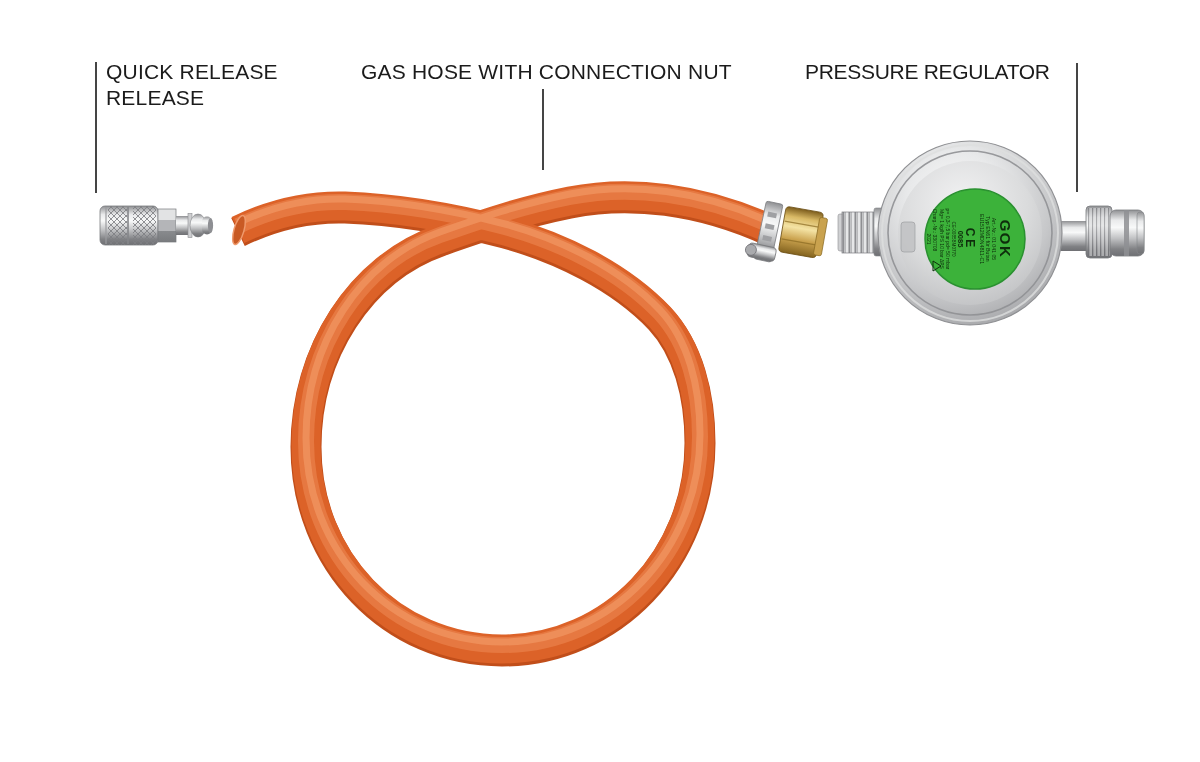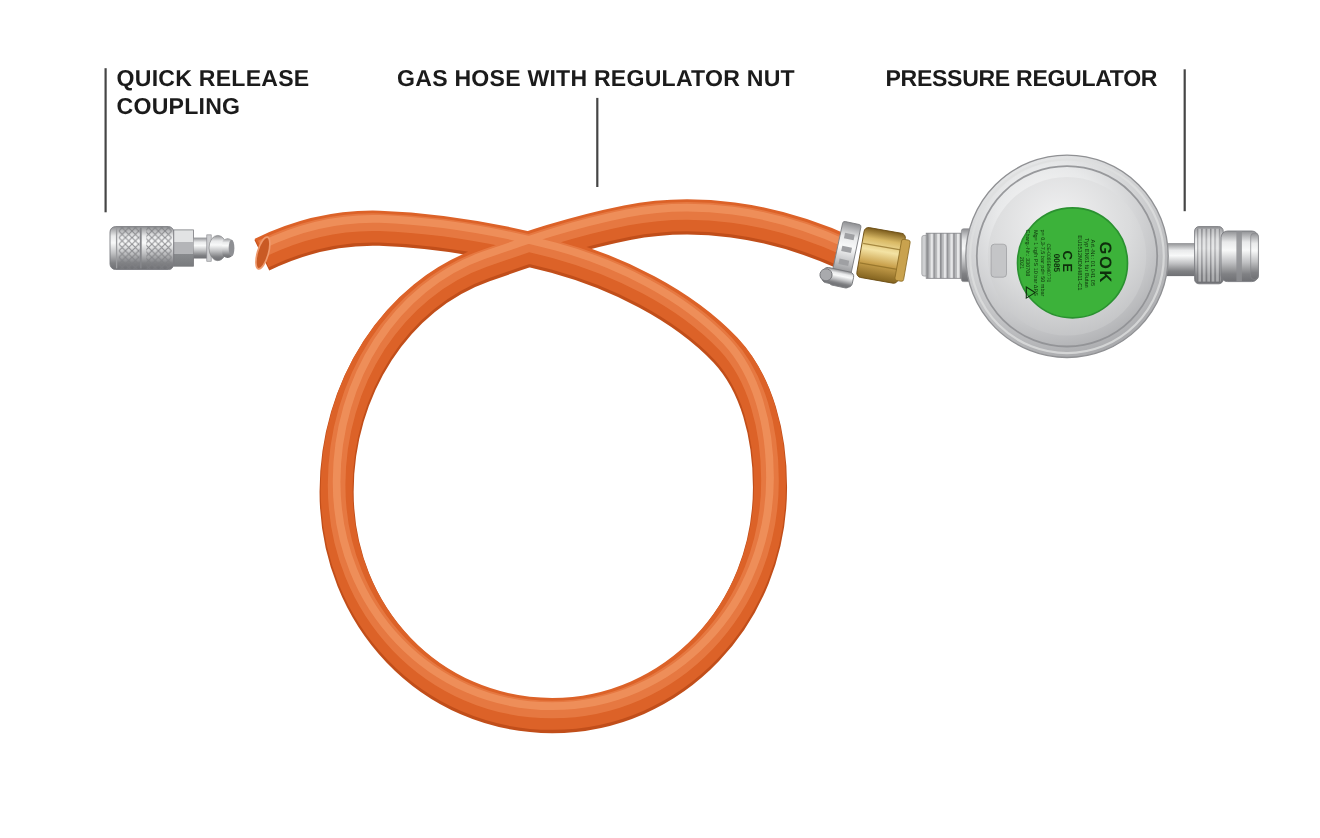--- a/index.html
+++ b/index.html
@@ -1,35 +1,35 @@
 <!DOCTYPE html>
 <html><head>
 <meta charset="utf-8">
 <style>
   html,body{margin:0;padding:0;background:#ffffff;}
   .canvas{
     position:relative;width:1200px;height:762px;background:#ffffff;
     font-family:"Liberation Sans",sans-serif;overflow:hidden;
   }
   .part-label{
-    position:absolute;font-weight:bold;font-size:21px;line-height:26px;
+    position:absolute;font-weight:normal;font-size:21px;line-height:26px;
     color:#1b1b1b;letter-spacing:.2px;white-space:nowrap;
   }
   .artwork{position:absolute;left:0;top:0;width:1200px;height:762px;}
 </style>
 </head>
 <body>
 
 <div class="canvas">
 
   <div class="part-label" style="left:106px;top:59px;">
     <div>QUICK RELEASE</div>
-    <div>COUPLING</div>
+    <div>RELEASE</div>
   </div>
-  <div class="part-label" style="left:361px;top:59px;">GAS HOSE WITH REGULATOR NUT</div>
+  <div class="part-label" style="left:361px;top:59px;">GAS HOSE WITH CONNECTION NUT</div>
   <div class="part-label" style="left:805px;top:59px;letter-spacing:-0.3px;">PRESSURE REGULATOR</div>
 
   <svg class="artwork" viewBox="0 0 1200 762">
     <defs>
       <radialGradient id="discGrad" cx="42%" cy="32%" r="75%">
         <stop offset="0" stop-color="#fafafa"></stop>
           <stop offset="0.35" stop-color="#e8e9ea"></stop>
         <stop offset="0.7" stop-color="#c6c7c9"></stop>
           <stop offset="1" stop-color="#9fa0a3"></stop>
       </radialGradient>

